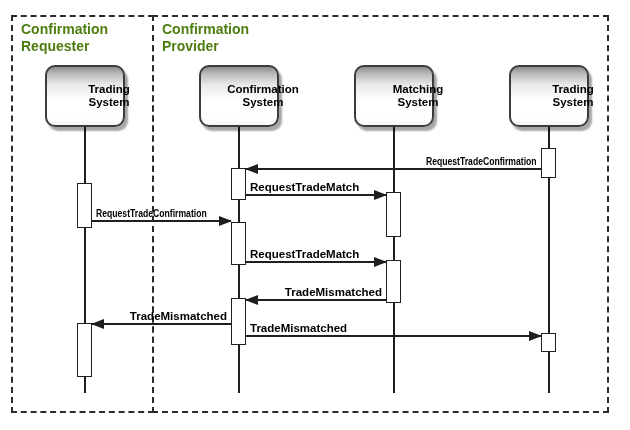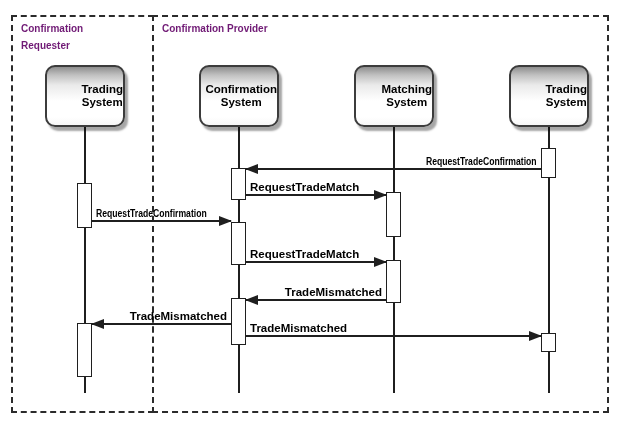--- a/index.html
+++ b/index.html
@@ -6,30 +6,30 @@
   body { background: #fff; font-family: "Liberation Sans", sans-serif; }
   .canvas {
     position: relative; width: 630px; height: 430px; background: #ffffff;
     overflow: hidden; color: #000;
   }
   
   .frame { position: absolute; border: 2px dashed #2b2b2b; background: transparent; }
   #frame-requester { left: 11px; top: 15px; width: 143px; height: 398px; }
   #frame-provider  { left: 152px; top: 15px; width: 457px; height: 398px; }
   .frame-title {
-    font-size: 10px; font-weight: bold; line-height: 16.5px;
-    padding: 4px 0 0 8px; width: 118px; color: #701a75;
+    font-size: 14px; font-weight: bold; line-height: 16.5px;
+    padding: 4px 0 0 8px; width: 118px; color: #4d7c0f;
   }
   
   .actor {
     position: absolute; top: 65px; width: 80px; height: 62px;
     border: 2px solid #3c3c3c; border-radius: 10px;
     background: linear-gradient(180deg, #8e8e8e 0px, #c0c0c0 8px, #eaeaea 18px, #ffffff 34px, #ffffff 50px, #f3f3f3 62px);
     box-shadow: 3px 4px 2px rgba(0,0,0,0.35);
-    display: flex; align-items: center; justify-content: flex-end;
+    display: flex; align-items: center; justify-content: center;
     text-align: center; font-size: 11.5px; font-weight: bold; line-height: 13.5px; padding-left: 48px;
   }
   #actor-trading-left  { left: 45px; }
   #actor-confirmation  { left: 199px; }
   #actor-matching      { left: 354px; }
   #actor-trading-right { left: 509px; }
   
   .lifeline { position: absolute; top: 127px; height: 266px; width: 2px; background: #1f1f1f; }
   #life-trading-left  { left: 84px; }
   #life-confirmation  { left: 238px; }

